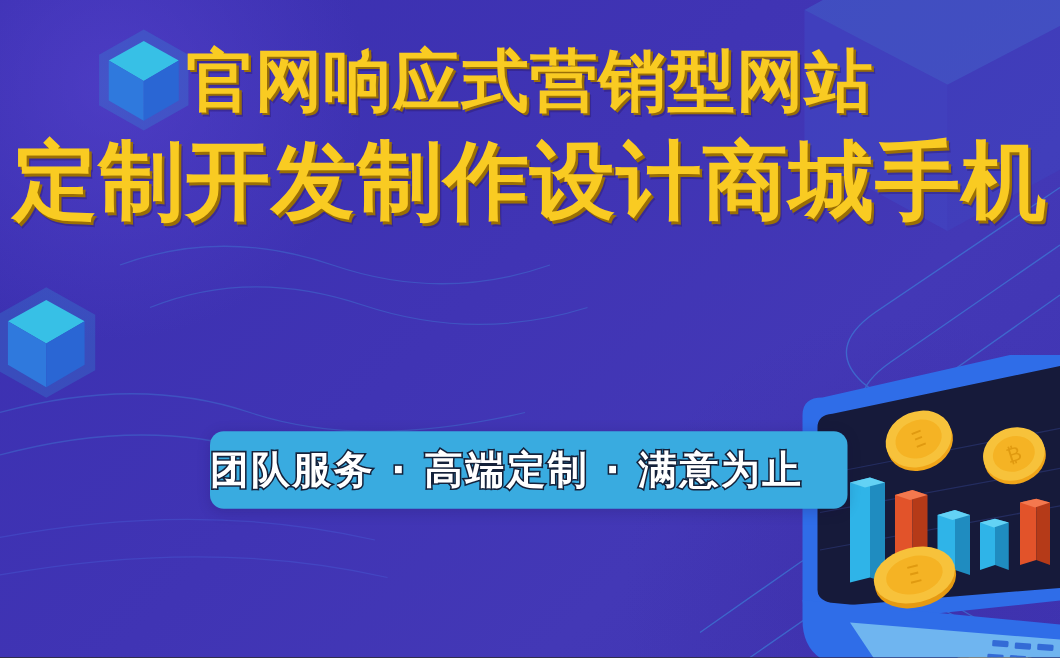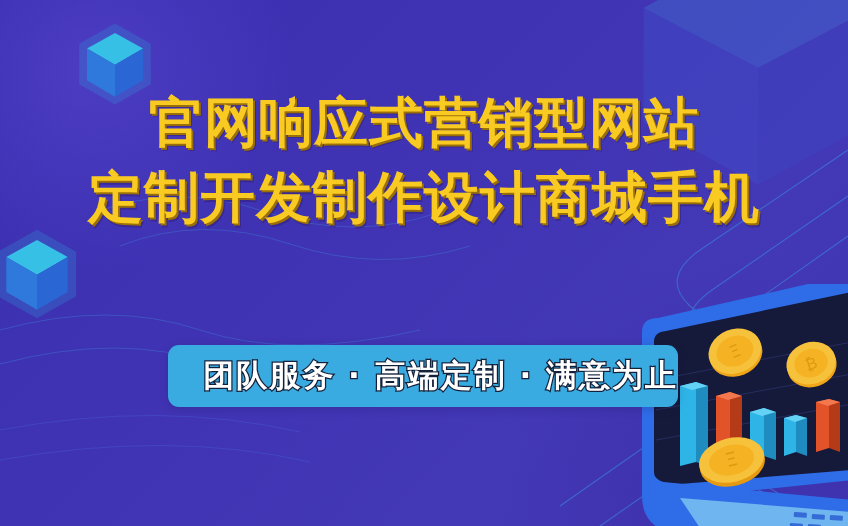--- a/index.html
+++ b/index.html
@@ -36,21 +36,21 @@
   .curves{position:absolute;inset:0;}
 
   
   .cube{position:absolute;}
   .cube-top-left{left:76px;top:22px;width:78px;height:84px;}
   .cube-mid-left{left:-6px;top:228px;width:86px;height:92px;}
 
   
   .headlines{
     position:absolute;left:0;top:0;width:100%;
-    padding-top:96px;
+    padding-top:38px;
     text-align:center;
     z-index:6;
   }
   .hl{
     margin:0;
     font-weight:bold;
     letter-spacing:1px;
     white-space:nowrap;
     line-height:1.0;
   }
@@ -64,38 +64,37 @@
   }
   .hl-2{
     font-size:47px;
     color:#ffffff;
     text-shadow:
        2px 3px 0 rgba(35,22,95,.45),
        4px 5px 6px rgba(25,15,70,.35);
     margin-bottom:19px;
   }
   .hl-3{
-    font-size:55px;
+    font-size:68px;
     color:#f9cb22;
     text-shadow:
        2px 2px 0 #9a6f05,
        3px 4px 0 rgba(40,20,90,.35);
   }
 
   
   .subtitle-bar{
     position:absolute;
     left:168px;top:345px;
     width:510px;height:62px;
     background:#39abe0;
     border-radius:11px;
-    display:flex;align-items:center;justify-content:flex-end;
+    display:flex;align-items:center;justify-content:flex-start;
     z-index:7;
     box-shadow:0 2px 10px rgba(20,10,60,.18);
-    padding-left:21px;
   }
   .subtitle-text{
     font-size:31px;font-weight:bold;color:#ffffff;
     letter-spacing:2px;white-space:nowrap;
     -webkit-text-stroke:2.5px #14213a;
     paint-order:stroke fill;
     text-shadow:0 0 0 #14213a;
   }
 
   

